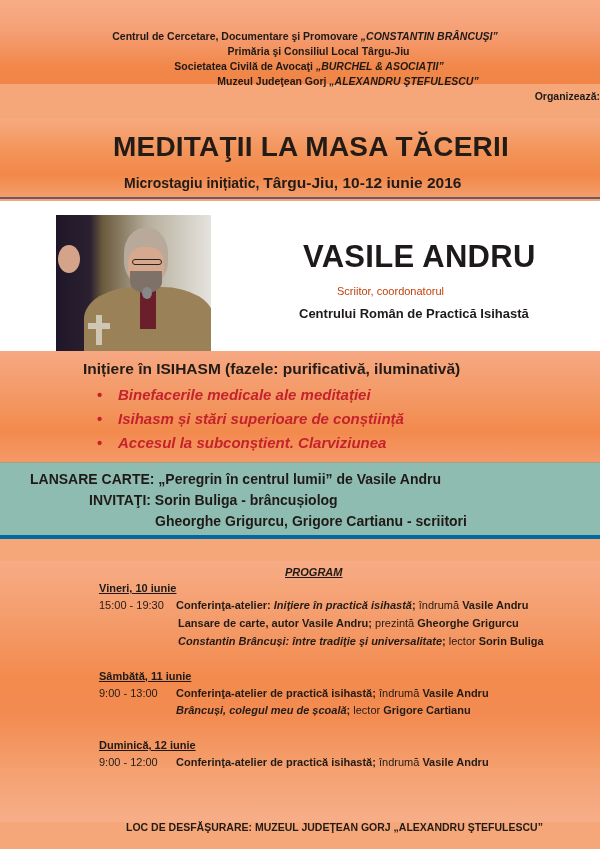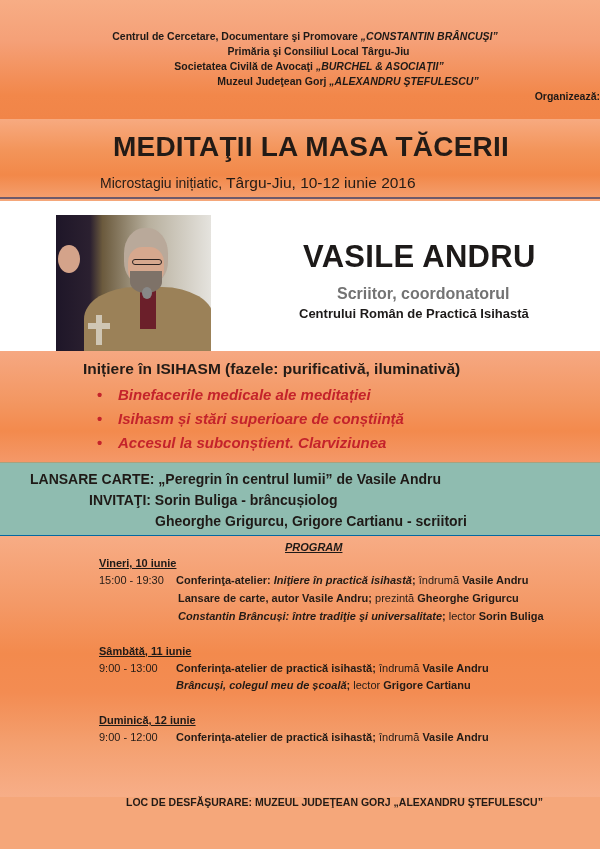--- a/index.html
+++ b/index.html
@@ -6,21 +6,21 @@
   html, body { width: 600px; height: 849px; overflow: hidden; }
   body {
     font-family: "Liberation Sans", "DejaVu Sans", sans-serif;
     color: #1f1a17;
     position: relative;
     background: #f5a77a;
   }
   .band { position: absolute; left: 0; width: 600px; }
   
   #organizers {
-    top: 0; height: 119px;
+    top: 0; height: 84px;
     background: linear-gradient(to bottom, #f7ad85 0%, #f5a077 35%, #f2874a 80%, #f18548 100%);
     text-align: center;
     font-size: 10.5px;
     font-weight: bold;
     line-height: 15px;
     padding-top: 29px;
   }
   #organizers .line { display: block; white-space: nowrap; }
   #organizers .l1 { padding-left: 10px; }
   #organizers .l2 { padding-left: 20px; margin-left: 17px; }
@@ -32,22 +32,22 @@
   #title-band {
     top: 119px; height: 80px;
     background: linear-gradient(to bottom, #f7aa80 0%, #f39459 40%, #f28849 70%, #f4a070 100%);
   }
   #title-band .main-title {
     position: absolute; left: 113px; top: 12px;
     font-size: 28px; font-weight: bold; letter-spacing: 0.2px;
     color: #231b16; white-space: nowrap;
   }
   #title-band .subtitle {
-    position: absolute; left: 100px; top: 55px;
-    font-size: 15.5px; font-weight: normal; color: #231b16; white-space: nowrap;
+    position: absolute; left: 124px; top: 55px;
+    font-size: 15.5px; font-weight: bold; color: #231b16; white-space: nowrap;
   }
   #title-band .rule {
     position: absolute; left: 0; top: 78px; width: 600px; height: 2px; background: #6c5a6b;
   }
 
   #speaker-band {
     top: 201px; height: 150px; background: #ffffff;
   }
   #photo {
     position: absolute; left: 56px; top: 14px; width: 155px; height: 138px;
@@ -65,21 +65,21 @@
   #photo .cross { position:absolute; left:32px; top:100px; width:22px; height:30px; }
   #photo .cross::before { content:""; position:absolute; left:8px; top:0; width:6px; height:30px; background:#cfc6b4; }
   #photo .cross::after { content:""; position:absolute; left:0; top:8px; width:22px; height:6px; background:#cfc6b4; }
 
   #speaker-name {
     position: absolute; left: 303px; top: 38px;
     font-size: 31px; font-weight: bold; color: #1d1a19; white-space: nowrap; letter-spacing: 0.3px;
   }
   #speaker-role1 {
     position: absolute; left: 337px; top: 84px;
-    font-size: 16px; font-weight: bold; color: #737373; white-space: nowrap;
+    font-size: 11px; font-weight: normal; color: #c2410c; white-space: nowrap;
   }
   #speaker-role2 {
     position: absolute; left: 299px; top: 105px;
     font-size: 13px; font-weight: bold; color: #1d1a19; white-space: nowrap;
   }
 
   #isihasm-band {
     top: 351px; height: 133px;
     background: linear-gradient(to bottom, #f6a882 0%, #f39660 40%, #f38a4d 60%, #f5a27c 100%);
   }
@@ -97,21 +97,21 @@
   #launch-band {
     top: 462px; height: 77px; background: #8fbcb0;
     border-top: 1px solid #a7a27f; border-bottom: 4px solid #0369a1;
   }
   #launch-band .line { position: absolute; font-size: 14px; font-weight: bold; color: #1f1a17; white-space: nowrap; }
   #launch-l1 { left: 30px; top: 8px; }
   #launch-l2 { left: 89px; top: 29px; }
   #launch-l3 { left: 155px; top: 50px; }
 
   #program-band {
-    top: 536px; height: 261px;
+    top: 561px; height: 261px;
     background: linear-gradient(to bottom, #f7ac85 0%, #f49a68 25%, #f38a4d 45%, #f38c52 60%, #f4a070 80%, #f7ae88 100%);
   }
   #program-title {
     position: absolute; left: 285px; top: 5px;
     font-size: 11px; font-weight: bold; font-style: italic; text-decoration: underline; white-space: nowrap;
   }
   .day-title {
     position: absolute; left: 99px;
     font-size: 11px; font-weight: bold; text-decoration: underline; white-space: nowrap;
   }

